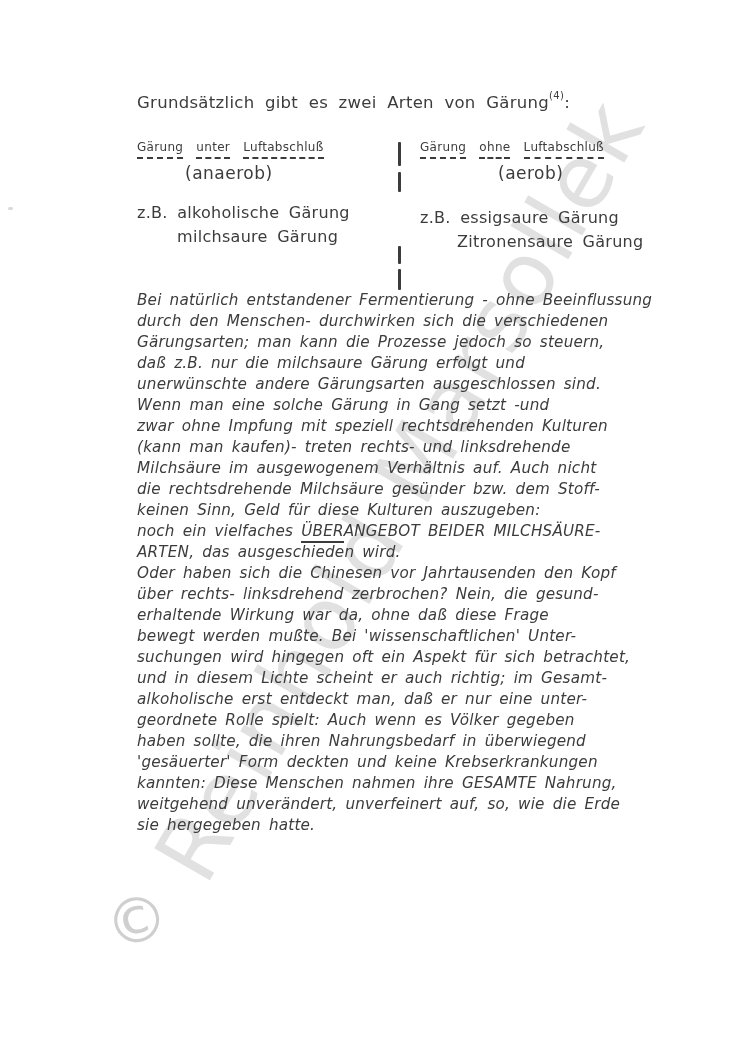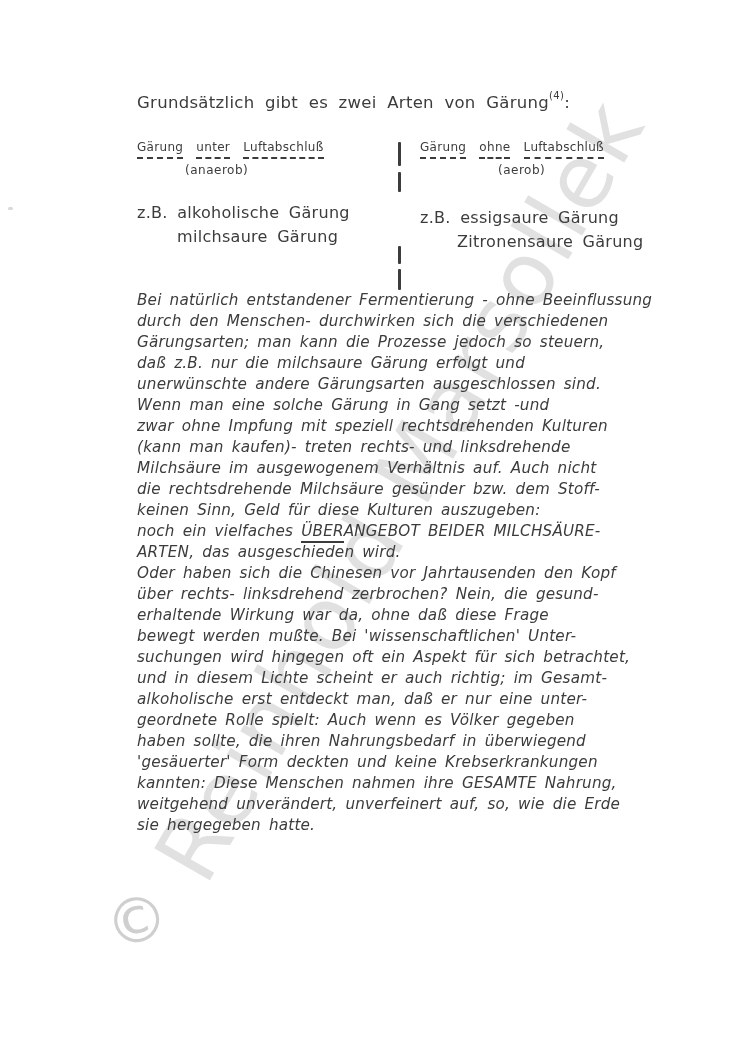--- a/index.html
+++ b/index.html
@@ -31,21 +31,21 @@
     position:absolute;left:137px;top:92px;
     font-size:16.5px;word-spacing:5px;letter-spacing:0.3px;white-space:nowrap;
   }
   .intro sup{font-size:10px;position:relative;top:-2px;}
   
   .col{position:absolute;white-space:nowrap;}
   .col-left{left:137px;top:140px;}
   .col-right{left:420px;top:140px;}
   .col-header{font-size:12px;word-spacing:9px;letter-spacing:0.3px;}
   .underline-words span{border-bottom:2px dashed currentColor;padding-bottom:3px;}
-  .col-sub{margin-top:9px;font-size:12px;letter-spacing:0.5px;}
+  .col-sub{margin-top:9px;font-size:17px;letter-spacing:0.5px;}
   .col-left .col-sub{margin-left:48px;}
   .col-right .col-sub{margin-left:78px;}
   
   .divider-dash{position:absolute;left:398px;width:2.5px;background:#3c3c3c;border-radius:1px;}
   .d1{top:142px;height:24px;}
   .d2{top:172px;height:20px;}
   .d3{top:246px;height:18px;}
   .d4{top:269px;height:21px;}
   
   .examples{position:absolute;font-size:16px;word-spacing:4px;letter-spacing:0.3px;white-space:nowrap;line-height:24px;}

